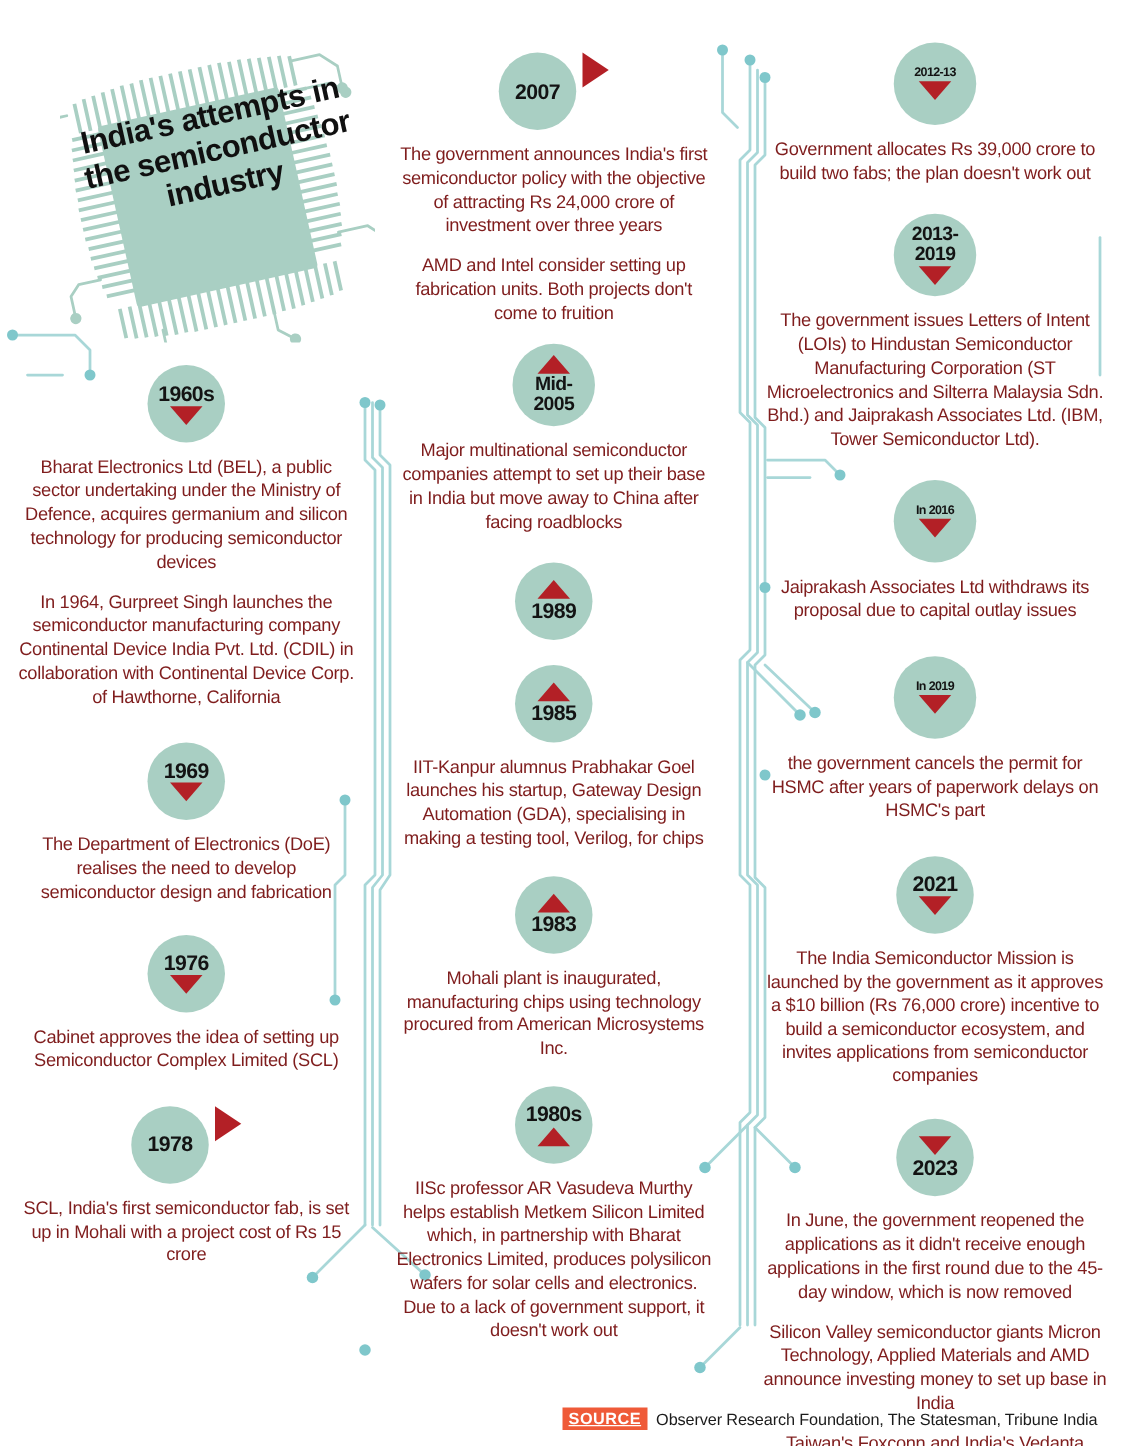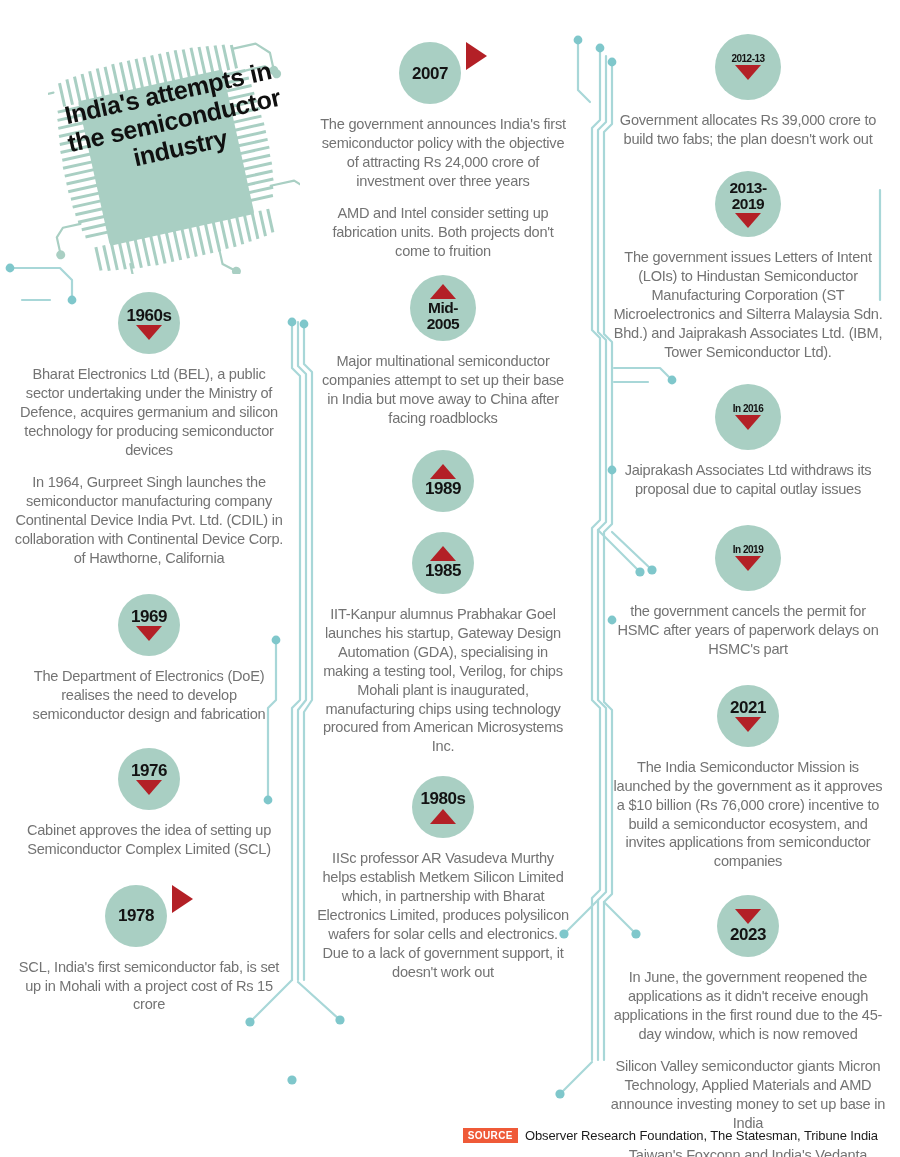--- a/index.html
+++ b/index.html
@@ -112,21 +112,21 @@
     gap: 5px;
   }
   .marker-row .marker { margin: 0; }
 
   
   .entry {
     text-align: center;
     font-family: "Liberation Sans", sans-serif;
     font-size: 14.6px;
     line-height: 1.30;
-    color: #737373;
+    color: #7f1d1d;
     letter-spacing: -0.25px;
   }
   .entry + .entry { margin-top: 13px; }
   .marker-block { margin-bottom: 11px; }
   .entry-group + .marker-block,
   .entry + .marker-block { margin-top: 18px; }
 
   
   #source-bar {
     position: absolute;
@@ -138,24 +138,25 @@
     justify-content: flex-end;
     padding-right: 22px;
     gap: 7px;
     z-index: 4;
   }
   #source-badge {
     background: #ef5a38;
     color: #ffffff;
     font-family: "Liberation Sans", sans-serif;
     font-weight: bold;
-    font-size: 10px;
+    font-size: 13px;
     letter-spacing: 0.4px;
     padding: 2px 5px 2px 5px;
     line-height: 1.1;
+    text-decoration: underline;
   }
   #source-text {
     font-family: "Liberation Sans", sans-serif;
     font-size: 13px;
     color: #1b1b1b;
     letter-spacing: -0.1px;
   }
 </style>
 </head>
 <body>
@@ -423,20 +424,26 @@
     <div class="marker-block" style="margin-top:20px;">
       <div class="marker">
         <span class="tri tri-up"></span>
         <span class="marker-label">1985</span>
       </div>
     </div>
     <div class="entry-group">
       <div class="entry">IIT-Kanpur alumnus Prabhakar Goel launches his startup, Gateway Design Automation (GDA), specialising in making a testing tool, Verilog, for chips</div>
     </div>
 
+    <div class="marker-block" style="margin-top:20px;">
+      <div class="marker">
+        <span class="tri tri-up"></span>
+        <span class="marker-label">1983</span>
+      </div>
+    </div>
     <div class="entry-group">
       <div class="entry">Mohali plant is inaugurated, manufacturing chips using technology procured from American Microsystems Inc.</div>
     </div>
 
     <div class="marker-block" style="margin-top:20px;">
       <div class="marker">
         <span class="marker-label">1980s</span>
         <span class="tri tri-up" style="margin-top:2px;margin-bottom:0;"></span>
       </div>
     </div>

